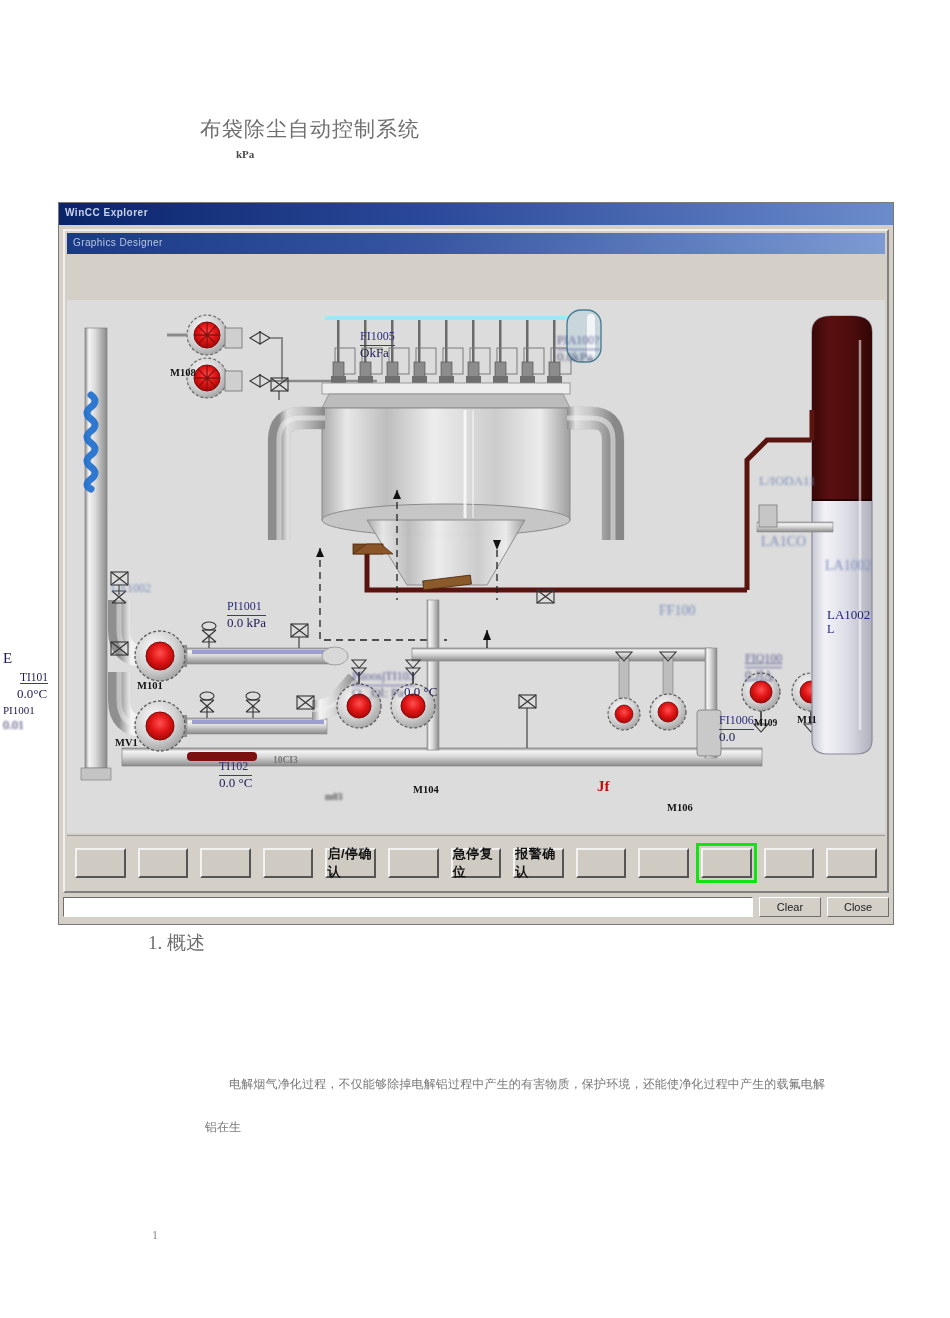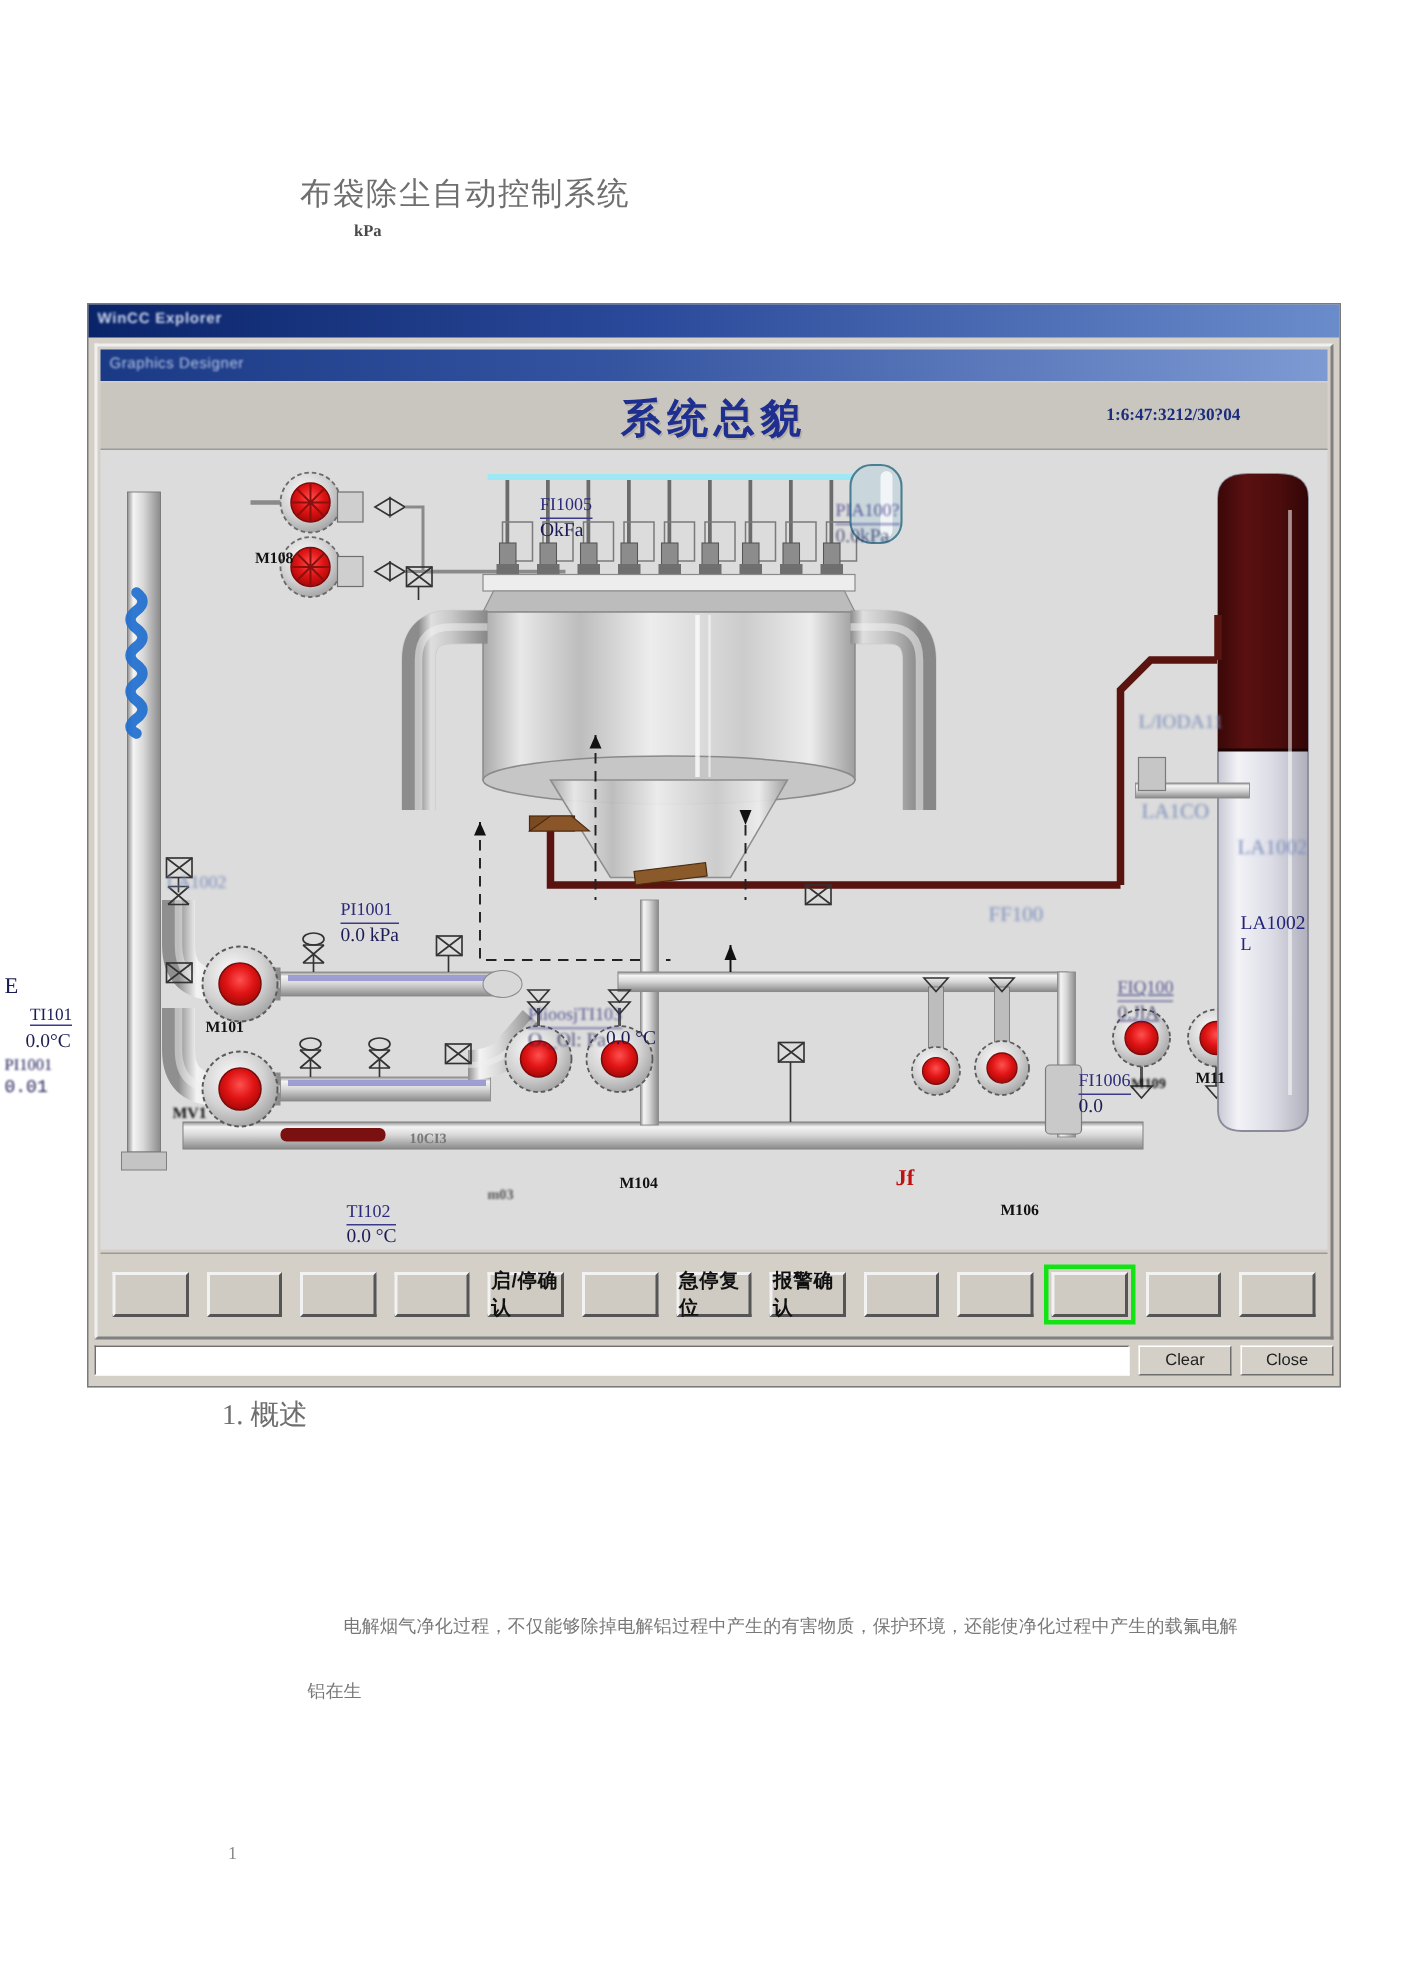--- a/index.html
+++ b/index.html
@@ -176,38 +176,34 @@
 </head>
 <body>
 
 <div class="doc-title">布袋除尘自动控制系统</div>
 <div class="doc-kpa">kPa</div>
 
 <div class="gutter" style="left:3px; top:650px; font-size:15px;">E</div>
 <div class="gutter" style="left:20px; top:671px; font-size:11.5px; border-bottom:1px solid #3a3a8a;">TI101</div>
 <div class="gutter" style="left:17px; top:686px; font-size:13px;">0.0°C</div>
 <div class="gutter" style="left:3px; top:704px; font-size:11px; filter:blur(0.7px);">PI1001</div>
-<div class="gutter" style="left:3px; top:718px; font-size:12px; filter:blur(0.8px);font-family:Liberation Mono, monospace;">0.01</div>
+<div class="gutter" style="left:3px; top:718px; font-size:12px; filter:blur(0.8px);">0.01</div>
 
 <div id="hmi-window">
 
   <div class="win-titlebar">
     <span class="tb-text">WinCC Explorer</span>
   </div>
 
   <div class="inner-frame">
 
     <div class="inner-titlebar">
       <span class="tb-text">Graphics Designer</span>
     </div>
 
-    <div class="screen-header">
-      <div class="screen-title">系统总貌</div>
-      <div class="screen-clock">1:6:47:3212/30?04</div>
-    </div>
 
     <div class="canvas">
       <svg width="822" height="537" viewBox="0 0 822 537">
         <defs>
           <linearGradient id="pipeH" x1="0" y1="0" x2="0" y2="1">
             <stop offset="0%" stop-color="#8f8f8f"></stop>
             <stop offset="18%" stop-color="#f4f4f4"></stop>
             <stop offset="48%" stop-color="#d8d8d8"></stop>
             <stop offset="100%" stop-color="#8a8a8a"></stop>
           </linearGradient>
@@ -518,21 +514,21 @@
       <div class="tag blur" style="left:285px; top:370px;">
         <span class="tname">PlioosjTI103</span>
         <span class="tval">O._Ol: Pa</span>
       </div>
 
       <div class="tag" style="left:337px; top:370px;">
         <span class="tname" style="border:none; visibility:hidden;">TI103</span>
         <span class="tval">0.0 °C</span>
       </div>
 
-      <div class="tag" style="left:152px; top:501px;margin-left:12px;">
+      <div class="tag" style="left:152px; top:460px;">
         <span class="tname">TI102</span>
         <span class="tval">0.0 °C</span>
       </div>
 
       <div class="tag faint" style="left:592px; top:303px; font-size:14px;">
         <span style="font-size:14px;">FF100</span>
       </div>
 
       <div class="tag blur" style="left:678px; top:352px;text-decoration:underline;">
         <span class="tname">FIQ100</span>

